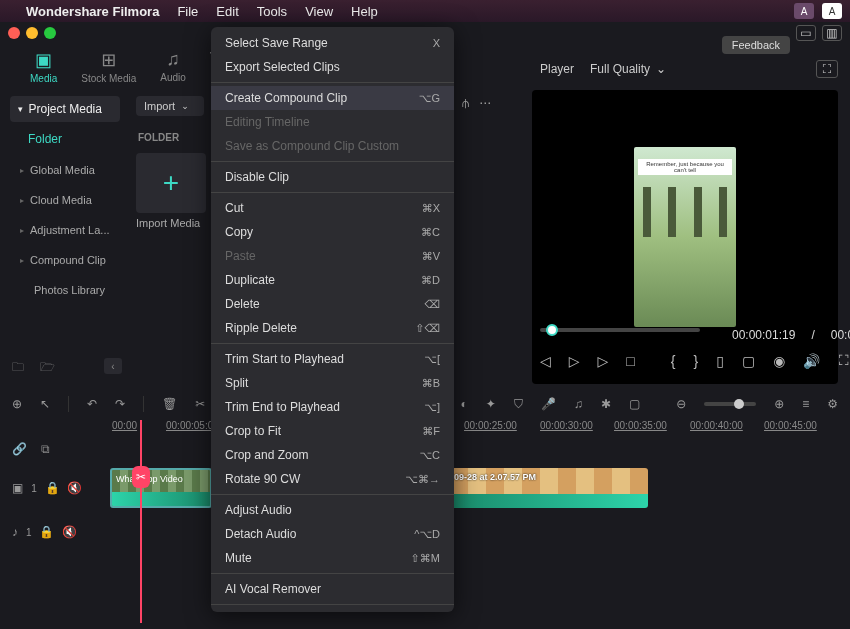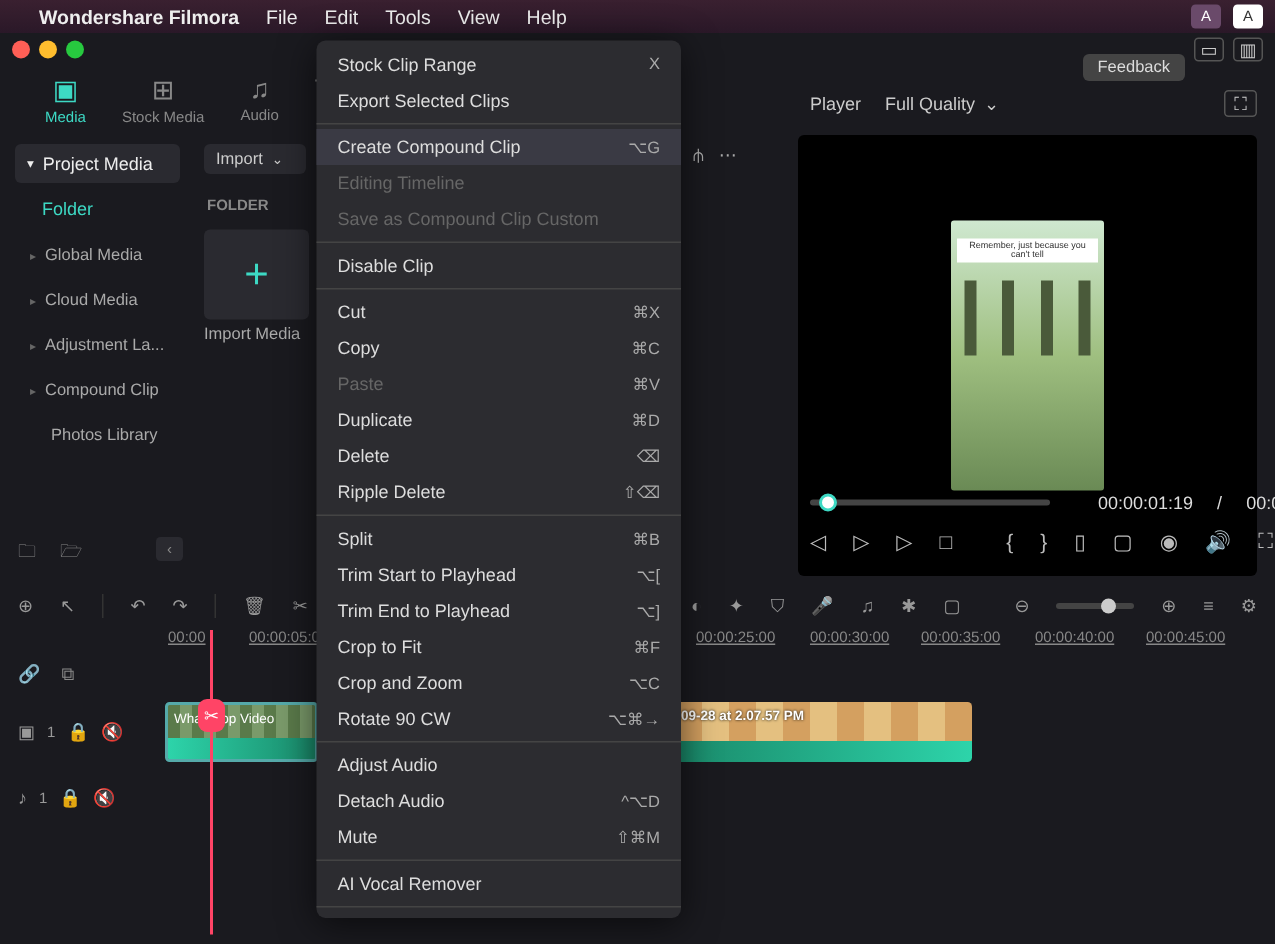--- a/index.html
+++ b/index.html
@@ -47,21 +47,21 @@
 
 .filter-icons{position:absolute;left:462px;top:96px;display:flex;gap:10px;color:#aaa;}
 
 .player { position:absolute; top:90px; left:532px; right:12px; bottom:245px; background:#000; border-radius:4px; display:flex; align-items:center; justify-content:center; }
 .preview-img{width:102px;height:180px;background:linear-gradient(180deg,#cfe8d0 0%,#9fbf80 50%,#6a8a55 100%);position:relative;border-radius:2px;}
 .preview-cap{position:absolute;top:12px;left:4px;right:4px;background:#fff;color:#333;font-size:6px;padding:2px 3px;text-align:center;}
 .preview-trees{position:absolute;top:40px;left:0;right:0;height:60px;display:flex;justify-content:space-around;}
 .tree{width:8px;height:50px;background:#4a5a3a;}
 
 .player-bar{position:absolute;left:540px;right:12px;top:328px;height:48px;}
-.pb-top{display:flex;align-items:center;gap:16px;}
+.pb-top{display:flex;align-items:flex-start;gap:16px;}
 .pb-track{flex:0 0 160px;height:4px;background:#444;border-radius:2px;position:relative;}
 .pb-thumb{position:absolute;left:6px;top:-4px;width:12px;height:12px;background:#fff;border-radius:50%;border:2px solid #3dd9c4;}
 .pb-spacer{flex:1;}
 .pb-time{font-size:12px;color:#ddd;}
 .pb-ctrls{display:flex;align-items:center;gap:18px;margin-top:10px;color:#bbb;}
 .pb-ctrls .spacer{flex:1;}
 .pb-ico{cursor:pointer;font-size:14px;}
 
 .bottom-icons{position:absolute;left:12px;top:358px;display:flex;gap:16px;align-items:center;color:#888;}
 .collapse-handle{position:absolute;left:104px;top:358px;width:18px;height:16px;background:#2a2a30;border-radius:3px;display:flex;align-items:center;justify-content:center;color:#888;font-size:10px;}
@@ -313,21 +313,21 @@
     </div>
   </div>
   <div class="playhead">
     <div class="playhead-grip">✂</div>
   </div>
 </div>
 
 <div class="ctxmenu">
   <div id="ctx-body">
       <div class="ctx-item">
-        <span>Stock Clip Range</span>
+        <span>Select Save Range</span>
         <span class="ctx-sc">X</span>
       </div>
       <div class="ctx-item">
         <span>Export Selected Clips</span>
       </div>
       <div class="ctx-sep"></div>
       <div class="ctx-item hl">
         <span>Create Compound Clip</span>
         <span class="ctx-sc">⌥G</span>
       </div>
@@ -361,28 +361,28 @@
       <div class="ctx-item">
         <span>Delete</span>
         <span class="ctx-sc">⌫</span>
       </div>
       <div class="ctx-item">
         <span>Ripple Delete</span>
         <span class="ctx-sc">⇧⌫</span>
       </div>
       <div class="ctx-sep"></div>
       <div class="ctx-item">
+        <span>Trim Start to Playhead</span>
+        <span class="ctx-sc">⌥[</span>
+      </div>
+      <div class="ctx-item">
         <span>Split</span>
         <span class="ctx-sc">⌘B</span>
       </div>
       <div class="ctx-item">
-        <span>Trim Start to Playhead</span>
-        <span class="ctx-sc">⌥[</span>
-      </div>
-      <div class="ctx-item">
         <span>Trim End to Playhead</span>
         <span class="ctx-sc">⌥]</span>
       </div>
       <div class="ctx-item">
         <span>Crop to Fit</span>
         <span class="ctx-sc">⌘F</span>
       </div>
       <div class="ctx-item">
         <span>Crop and Zoom</span>
         <span class="ctx-sc">⌥C</span>

